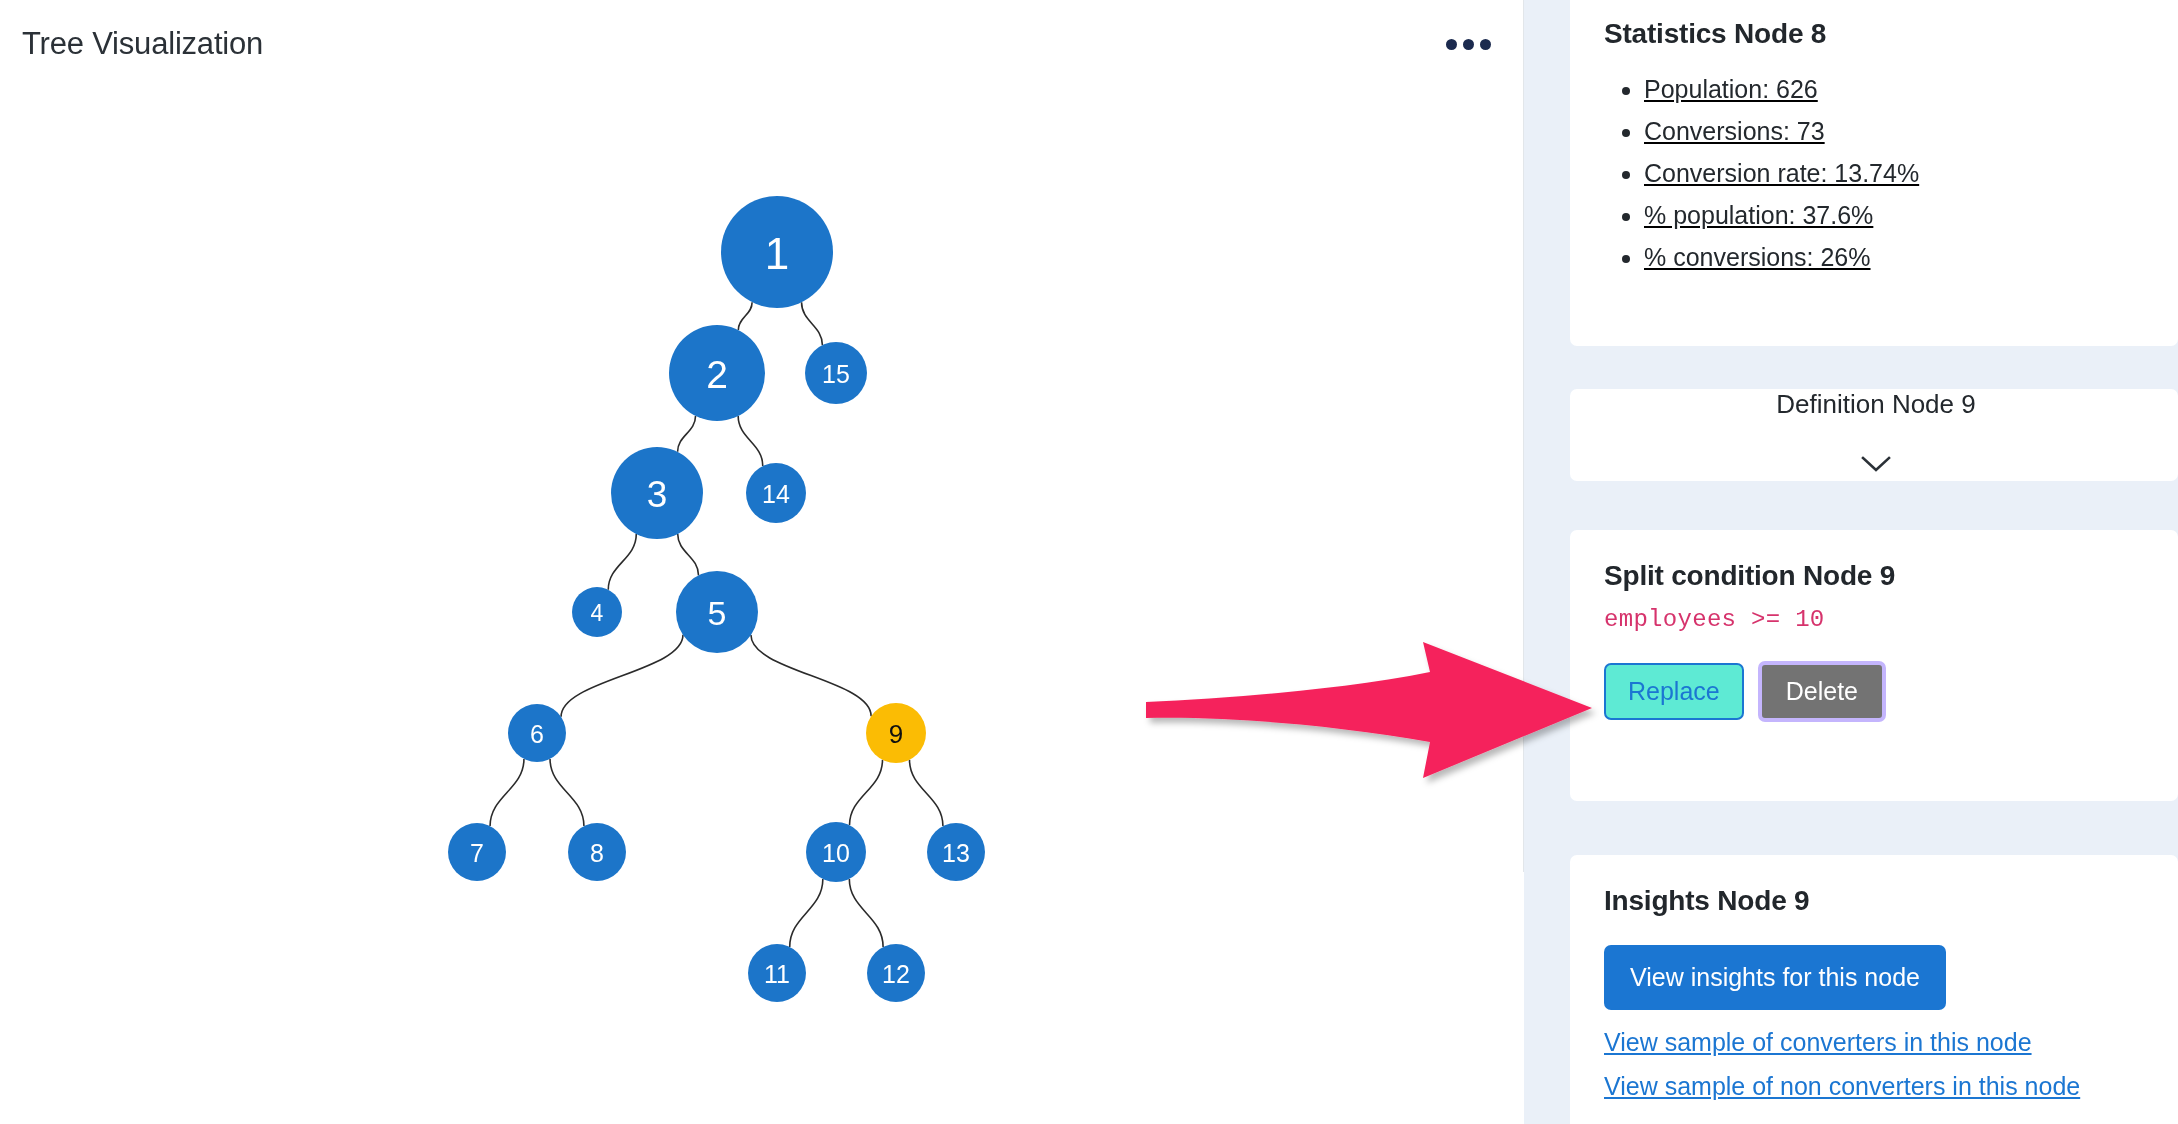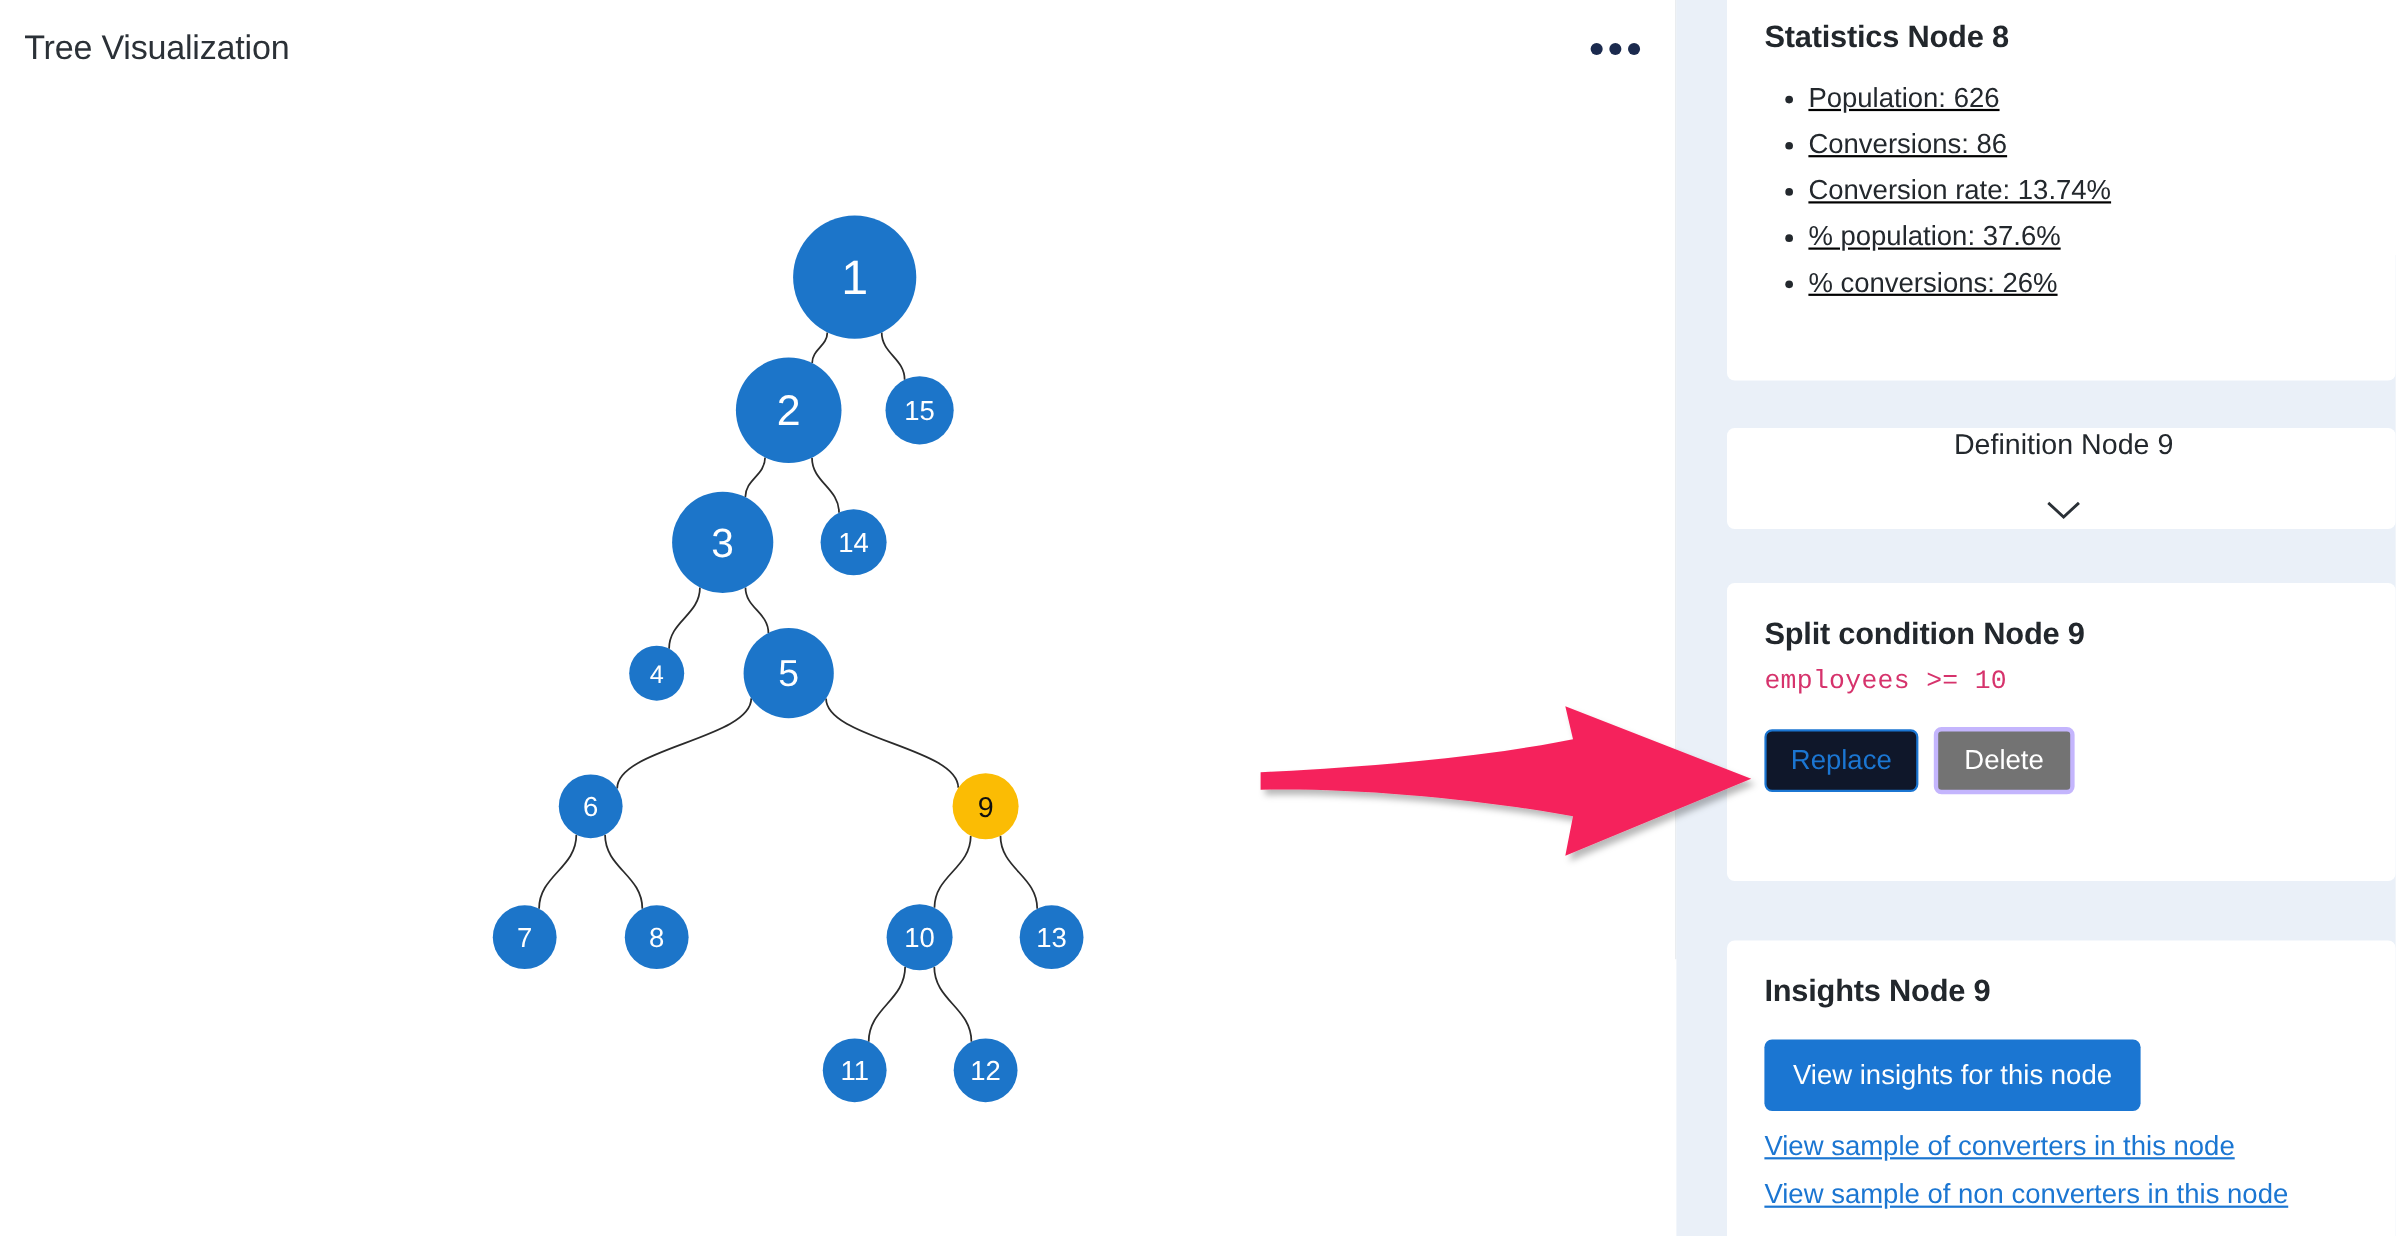--- a/index.html
+++ b/index.html
@@ -197,21 +197,21 @@
   .btn {
     font-family: "Liberation Sans", sans-serif;
     font-size: 25px;
     border-radius: 7px;
     cursor: pointer;
     box-sizing: border-box;
     line-height: 1;
     white-space: nowrap;
   }
   .btn-replace {
-    background: #0f172a;
+    background: #5eead4;
     border: 2px solid #1b76d2;
     color: #1b76d2;
     padding: 14px 22px;
   }
   .btn-delete {
     background: #737373;
     border: 4px solid #c4b5fd;
     color: #ffffff;
     padding: 14px 24px;
   }
@@ -350,21 +350,21 @@
       </svg>
     </div>
   </div>
 
   <div class="details-panel">
 
     <div class="card statistics">
       <h2 class="card-title">Statistics Node 8</h2>
       <ul class="stats-list" id="stats-list">
           <li>Population: 626</li>
-          <li>Conversions: 86</li>
+          <li>Conversions: 73</li>
           <li>Conversion rate: 13.74%</li>
           <li>% population: 37.6%</li>
           <li>% conversions: 26%</li>
         </ul>
     </div>
 
     <div class="card definition">
       <span class="definition-label">Definition Node 9</span>
       <span class="chevron-icon">
         <svg width="30" height="18" viewBox="0 0 30 18">

